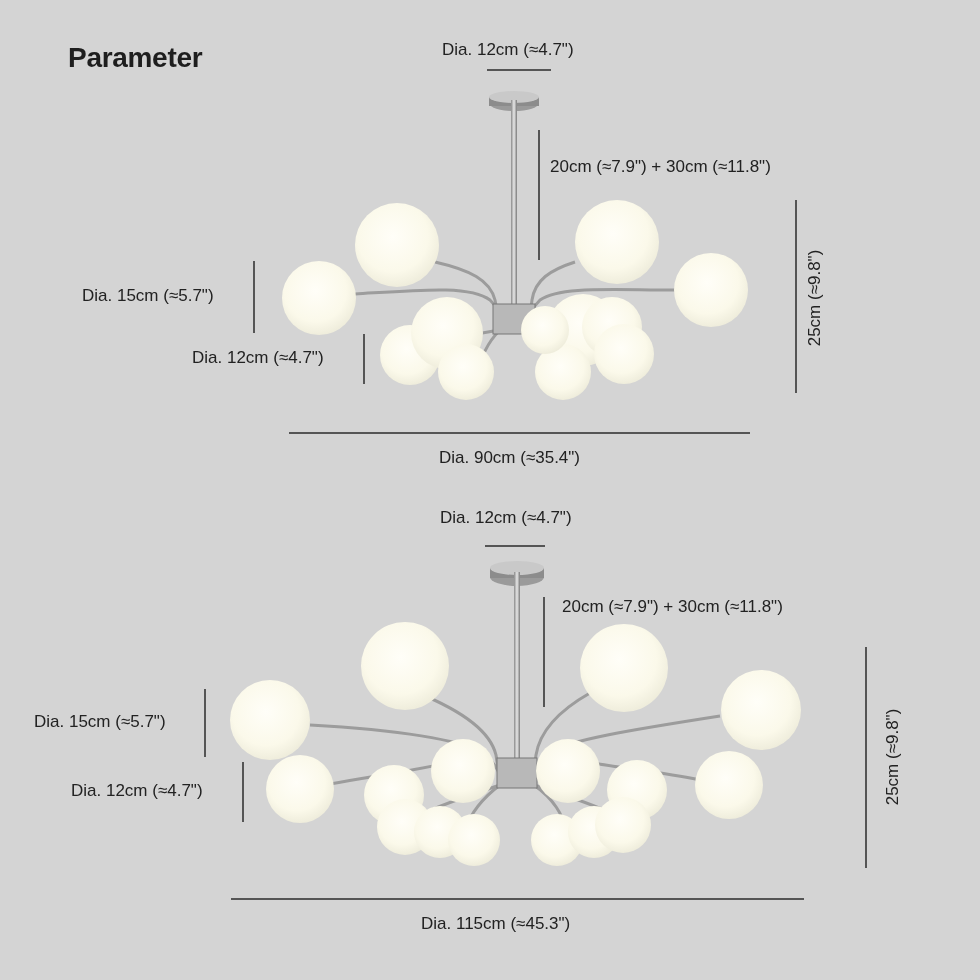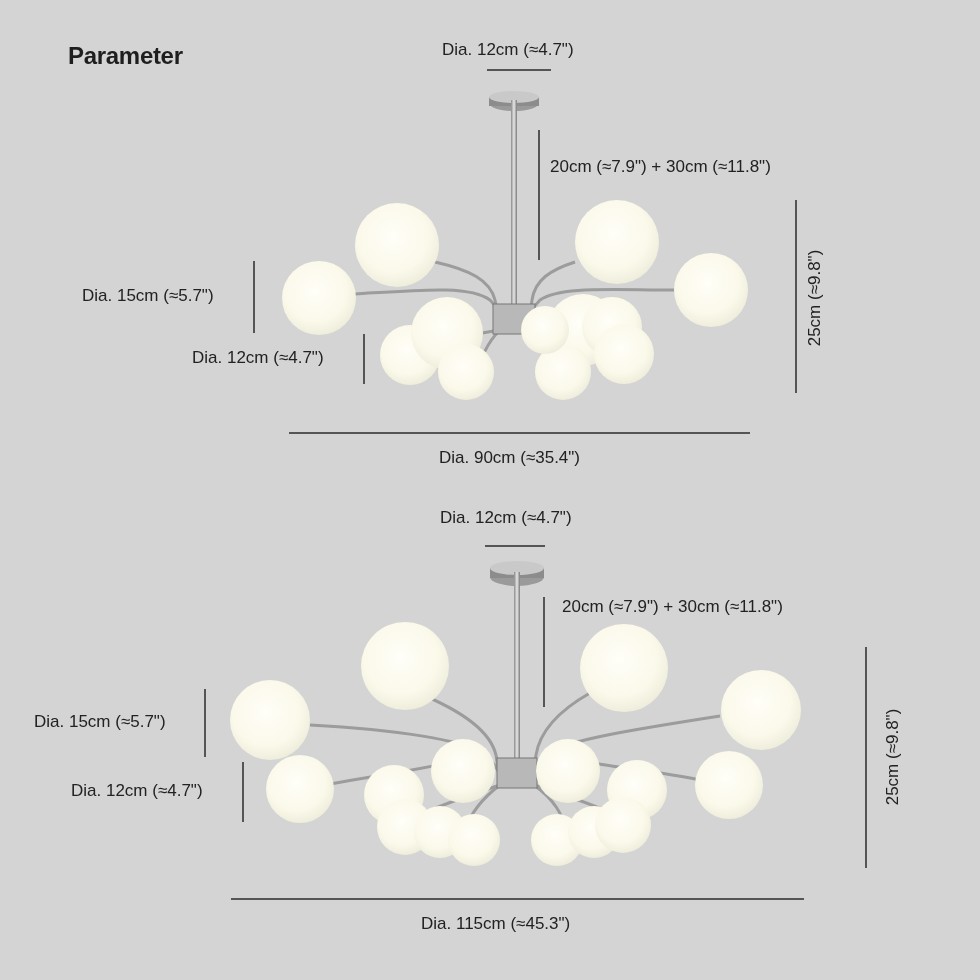--- a/index.html
+++ b/index.html
@@ -5,21 +5,21 @@
   html, body { margin: 0; padding: 0; }
   body {
     width: 980px; height: 980px; overflow: hidden;
     background: #d4d4d4;
     font-family: "Liberation Sans", "DejaVu Sans", sans-serif;
     color: #222;
     position: relative;
   }
   .title {
     position: absolute; left: 68px; top: 42px;
-    font-size: 24px; font-weight: bold; color: #1e1e1e;
+    font-size: 28px; font-weight: bold; color: #1e1e1e;
     letter-spacing: -0.3px;
   }
   .label {
     position: absolute; font-size: 17px; color: #222; white-space: nowrap;
   }
   .vlabel {
     position: absolute; font-size: 17px; color: #222; white-space: nowrap;
     transform: rotate(-90deg); transform-origin: center center;
   }
   .hline { position: absolute; height: 2px; background: #555; }

